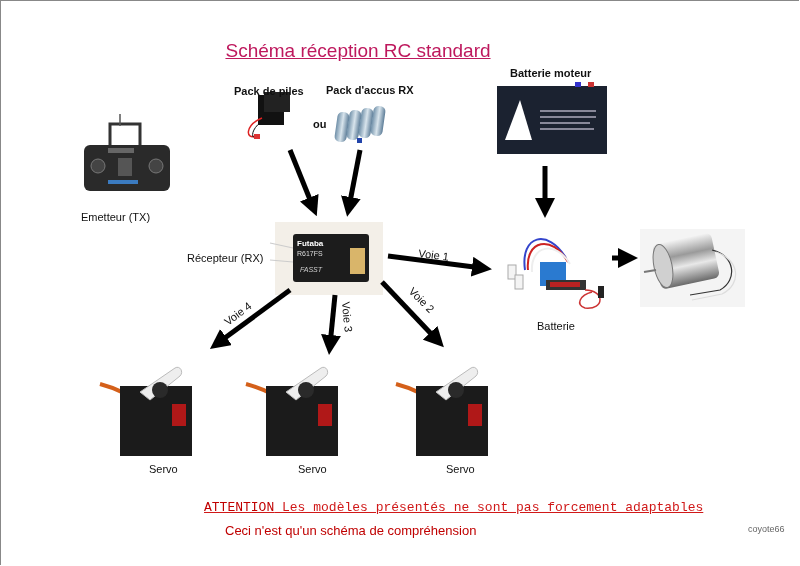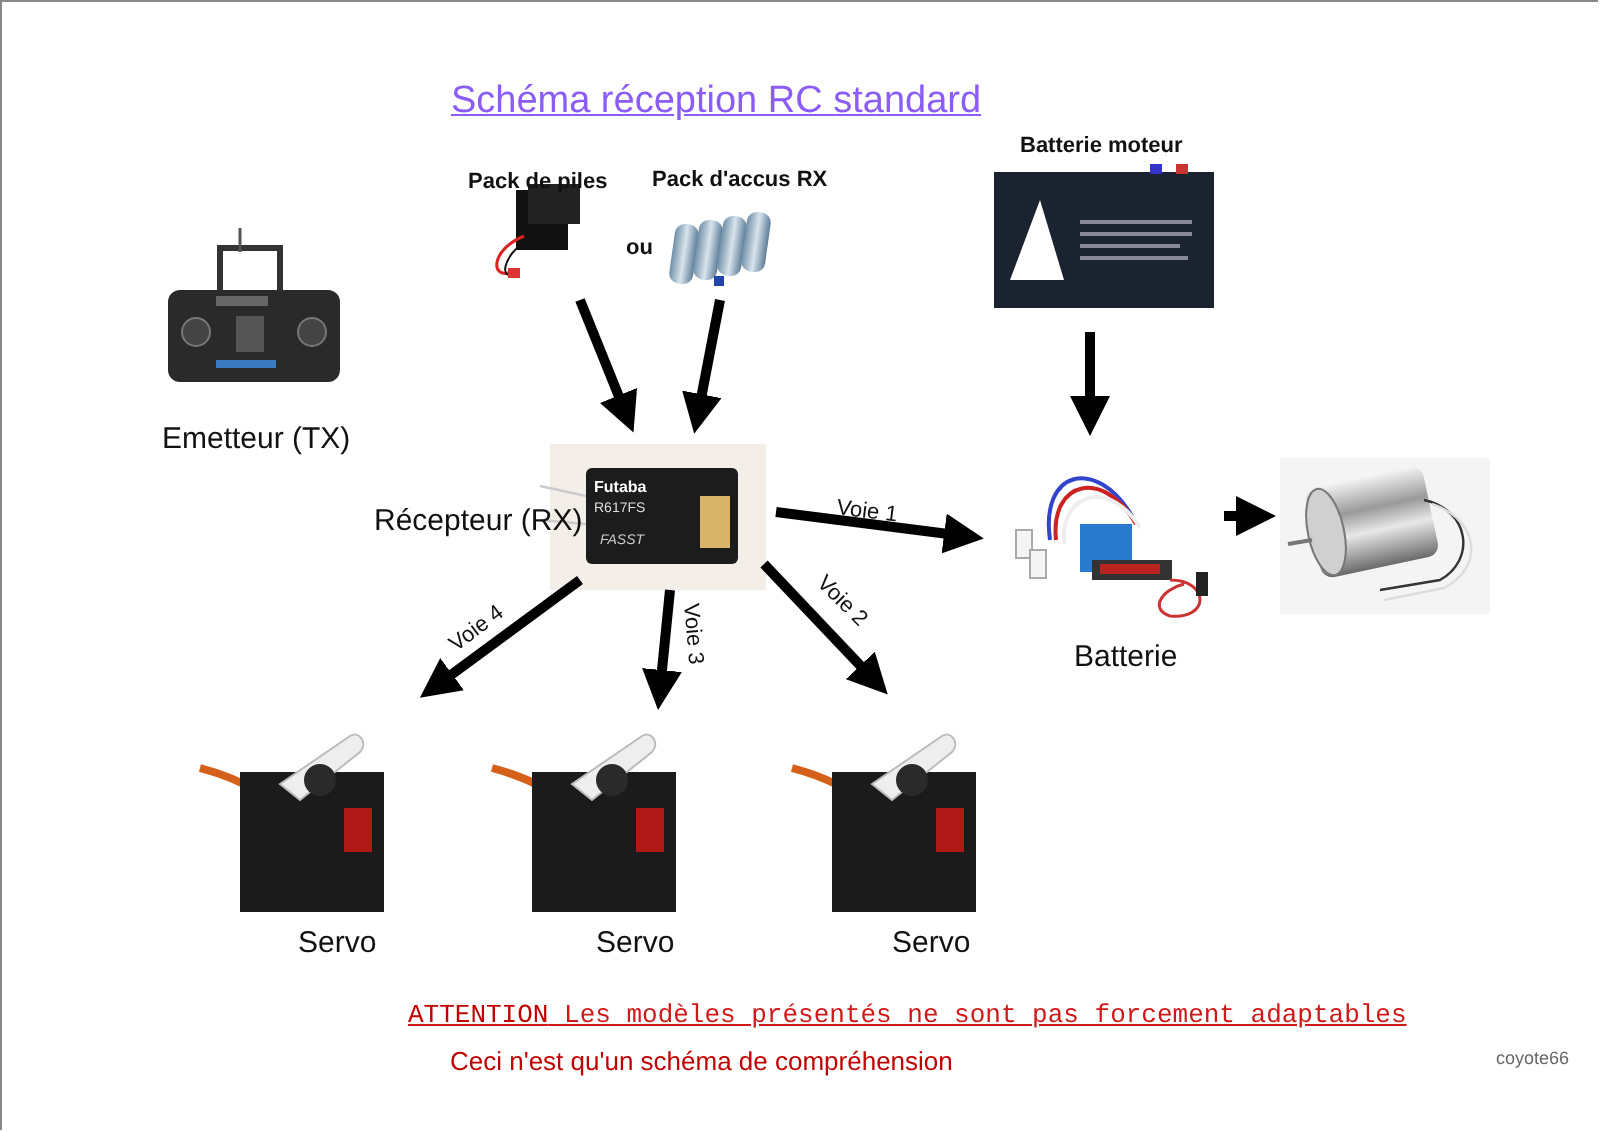--- a/index.html
+++ b/index.html
@@ -2,23 +2,23 @@
 <html><head>
 <meta charset="utf-8">
 <style>
   html, body { margin: 0; padding: 0; background: #fff; }
   body { width: 800px; height: 566px; position: relative; overflow: hidden;
          font-family: "Liberation Sans", sans-serif; color: #111; }
   .frame { position: absolute; left: 0; top: 0; width: 799px; height: 565px;
            border-left: 1px solid #888; border-top: 1px solid #888; box-sizing: border-box; }
   .abs { position: absolute; }
   .title { left: 0; width: 716px; top: 40px; text-align: center; font-size: 19px;
-           text-decoration: underline; color: #8b5cf6; }
+           text-decoration: underline; color: #be185d; }
   .lbl { font-size: 11px; font-weight: bold; color: #111; white-space: nowrap; }
-  .lbl-n { font-size: 15px; color: #111; white-space: nowrap; }
+  .lbl-n { font-size: 11px; color: #111; white-space: nowrap; }
   .warn1 { left: 204px; top: 500px; font-size: 13px; color: #d01818; text-decoration: underline; white-space: nowrap; font-family: Liberation Mono, monospace; }
   .warn1 b { font-weight: normal; color: #c00000; }
   .warn2 { left: 225px; top: 523px; font-size: 13px; color: #c00000; white-space: nowrap; }
   .credit { left: 748px; top: 524px; font-size: 9px; color: #666; }
   svg.diag { position: absolute; left: 0; top: 0; }
   .chan { font-size: 11px; fill: #111; font-family: "Liberation Sans", sans-serif; }
 </style>
 </head>
 <body>
 

